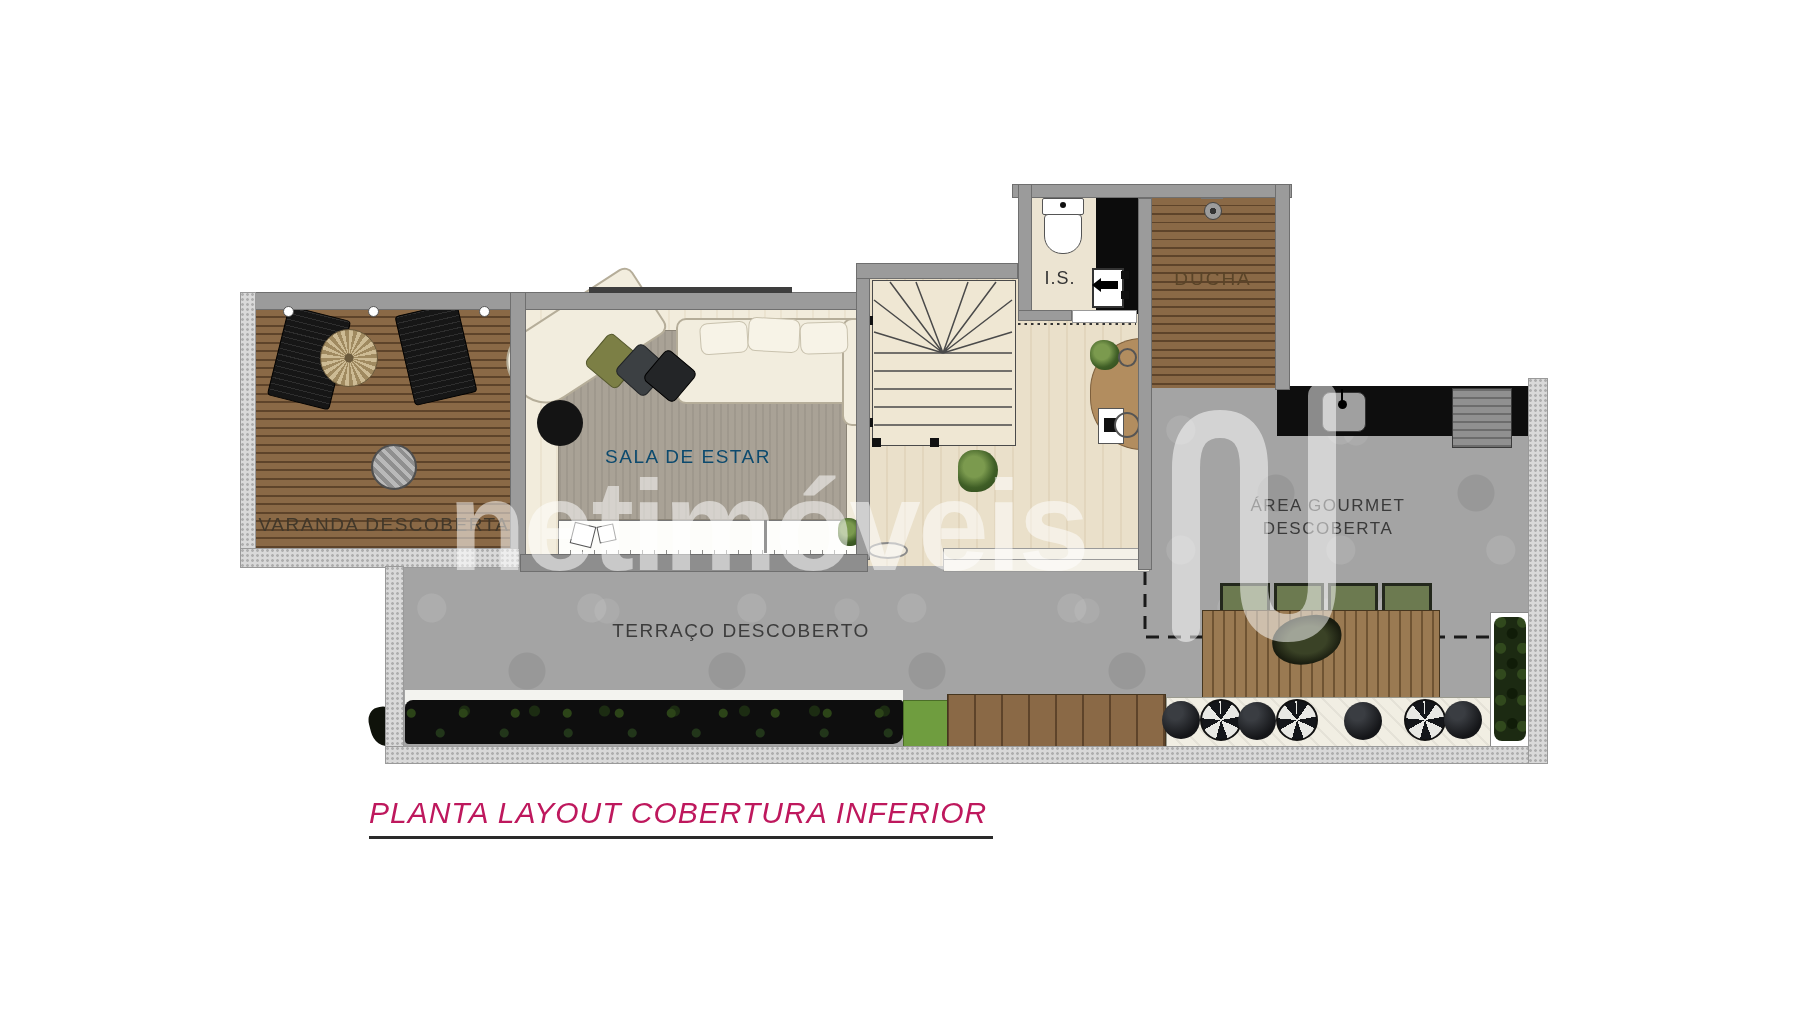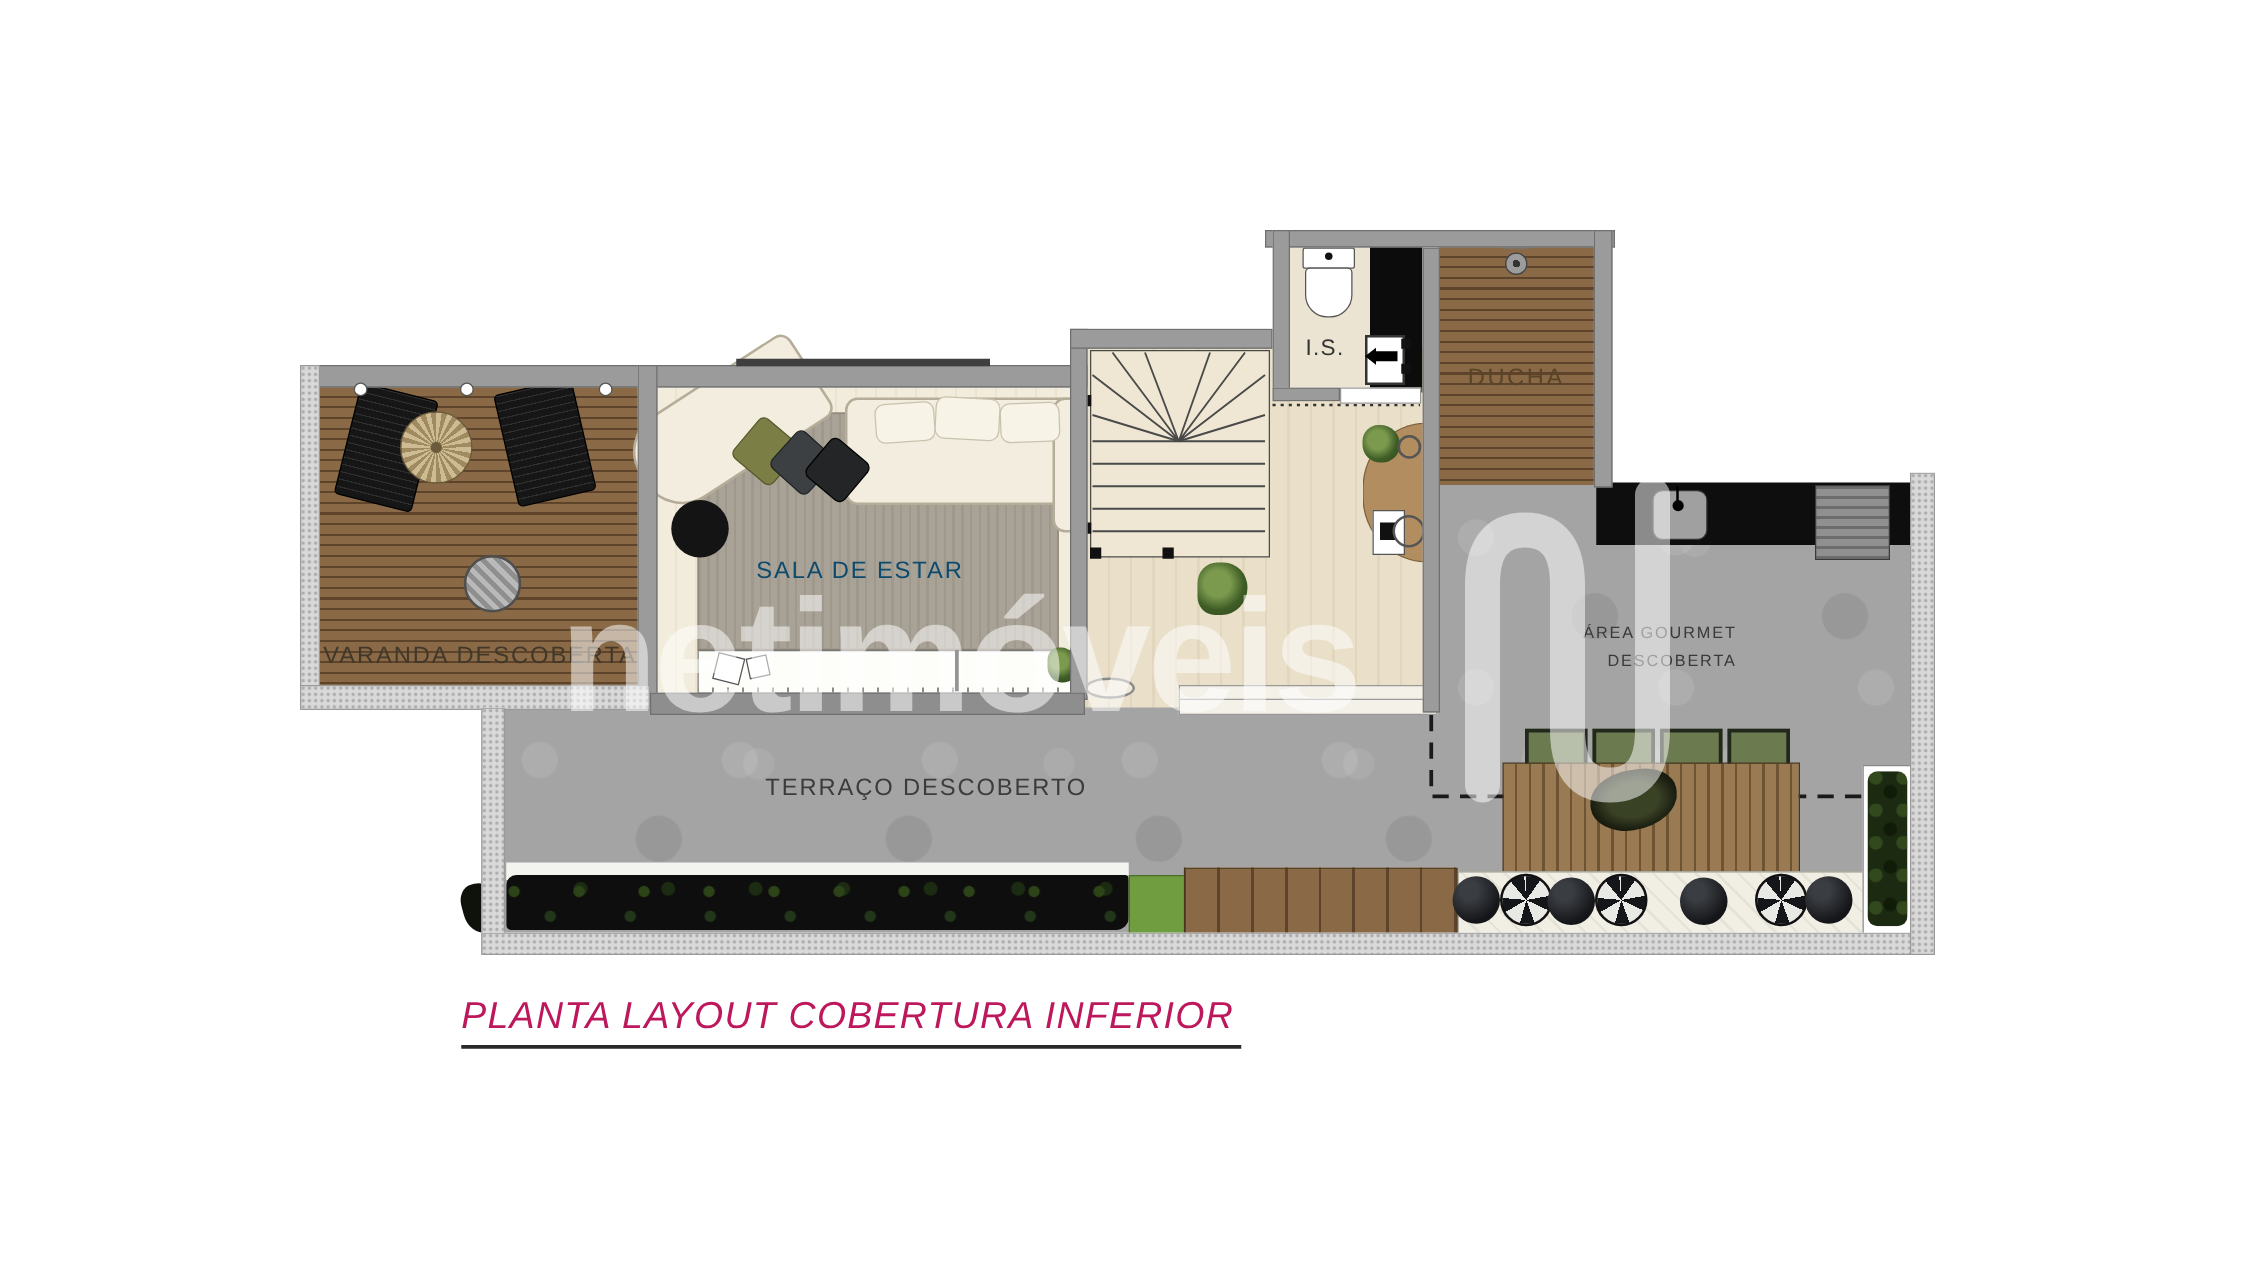--- a/index.html
+++ b/index.html
@@ -153,22 +153,22 @@
     background-image:radial-gradient(circle at 30% 20%, #31491d 0 5px, transparent 6px),
                      radial-gradient(circle at 70% 55%, #101c08 0 5px, transparent 6px);
     background-size:22px 26px,26px 30px;}
   
   .lines{left:0;top:0;z-index:15;pointer-events:none;}
   
   .lbl{z-index:50;transform:translateX(-50%);white-space:nowrap;color:#3f3f3f;letter-spacing:1.5px;}
   .lbl-varanda{left:384px;top:500px;font-size:19px;color:#42382a;margin-top:14px;}
   .lbl-sala{left:688px;top:446px;font-size:19px;color:#0c4a6e;}
   .lbl-is{left:1060px;top:268px;font-size:18px;color:#333;letter-spacing:1px;}
-  .lbl-ducha{left:1213px;top:268px;font-size:19px;color:#5a4428;letter-spacing:2px;margin-top:24px;}
-  .lbl-gourmet{left:1328px;top:494px;font-size:13px;line-height:23px;text-align:right;color:#3a3a3a;}
+  .lbl-ducha{left:1213px;top:268px;font-size:19px;color:#5a4428;letter-spacing:2px;}
+  .lbl-gourmet{left:1328px;top:494px;font-size:17px;line-height:23px;text-align:center;color:#3a3a3a;}
   .lbl-terraco{left:741px;top:620px;font-size:19px;color:#3c3c3c;}
   
   .wmtext{left:448px;top:452px;z-index:60;font-size:128px;font-weight:bold;letter-spacing:-3px;
     color:rgba(255,255,255,.52);pointer-events:none;}
   .wmlogo{left:0;top:0;z-index:60;pointer-events:none;}
   
   .title{left:340px;top:796px;z-index:50;font-size:30px;font-style:italic;letter-spacing:1px;color:#be185d;
     border-bottom:3px solid #2a2a2a;padding:0 6px 6px 0;white-space:nowrap;margin-left:29px;}
 </style>
 </head>

